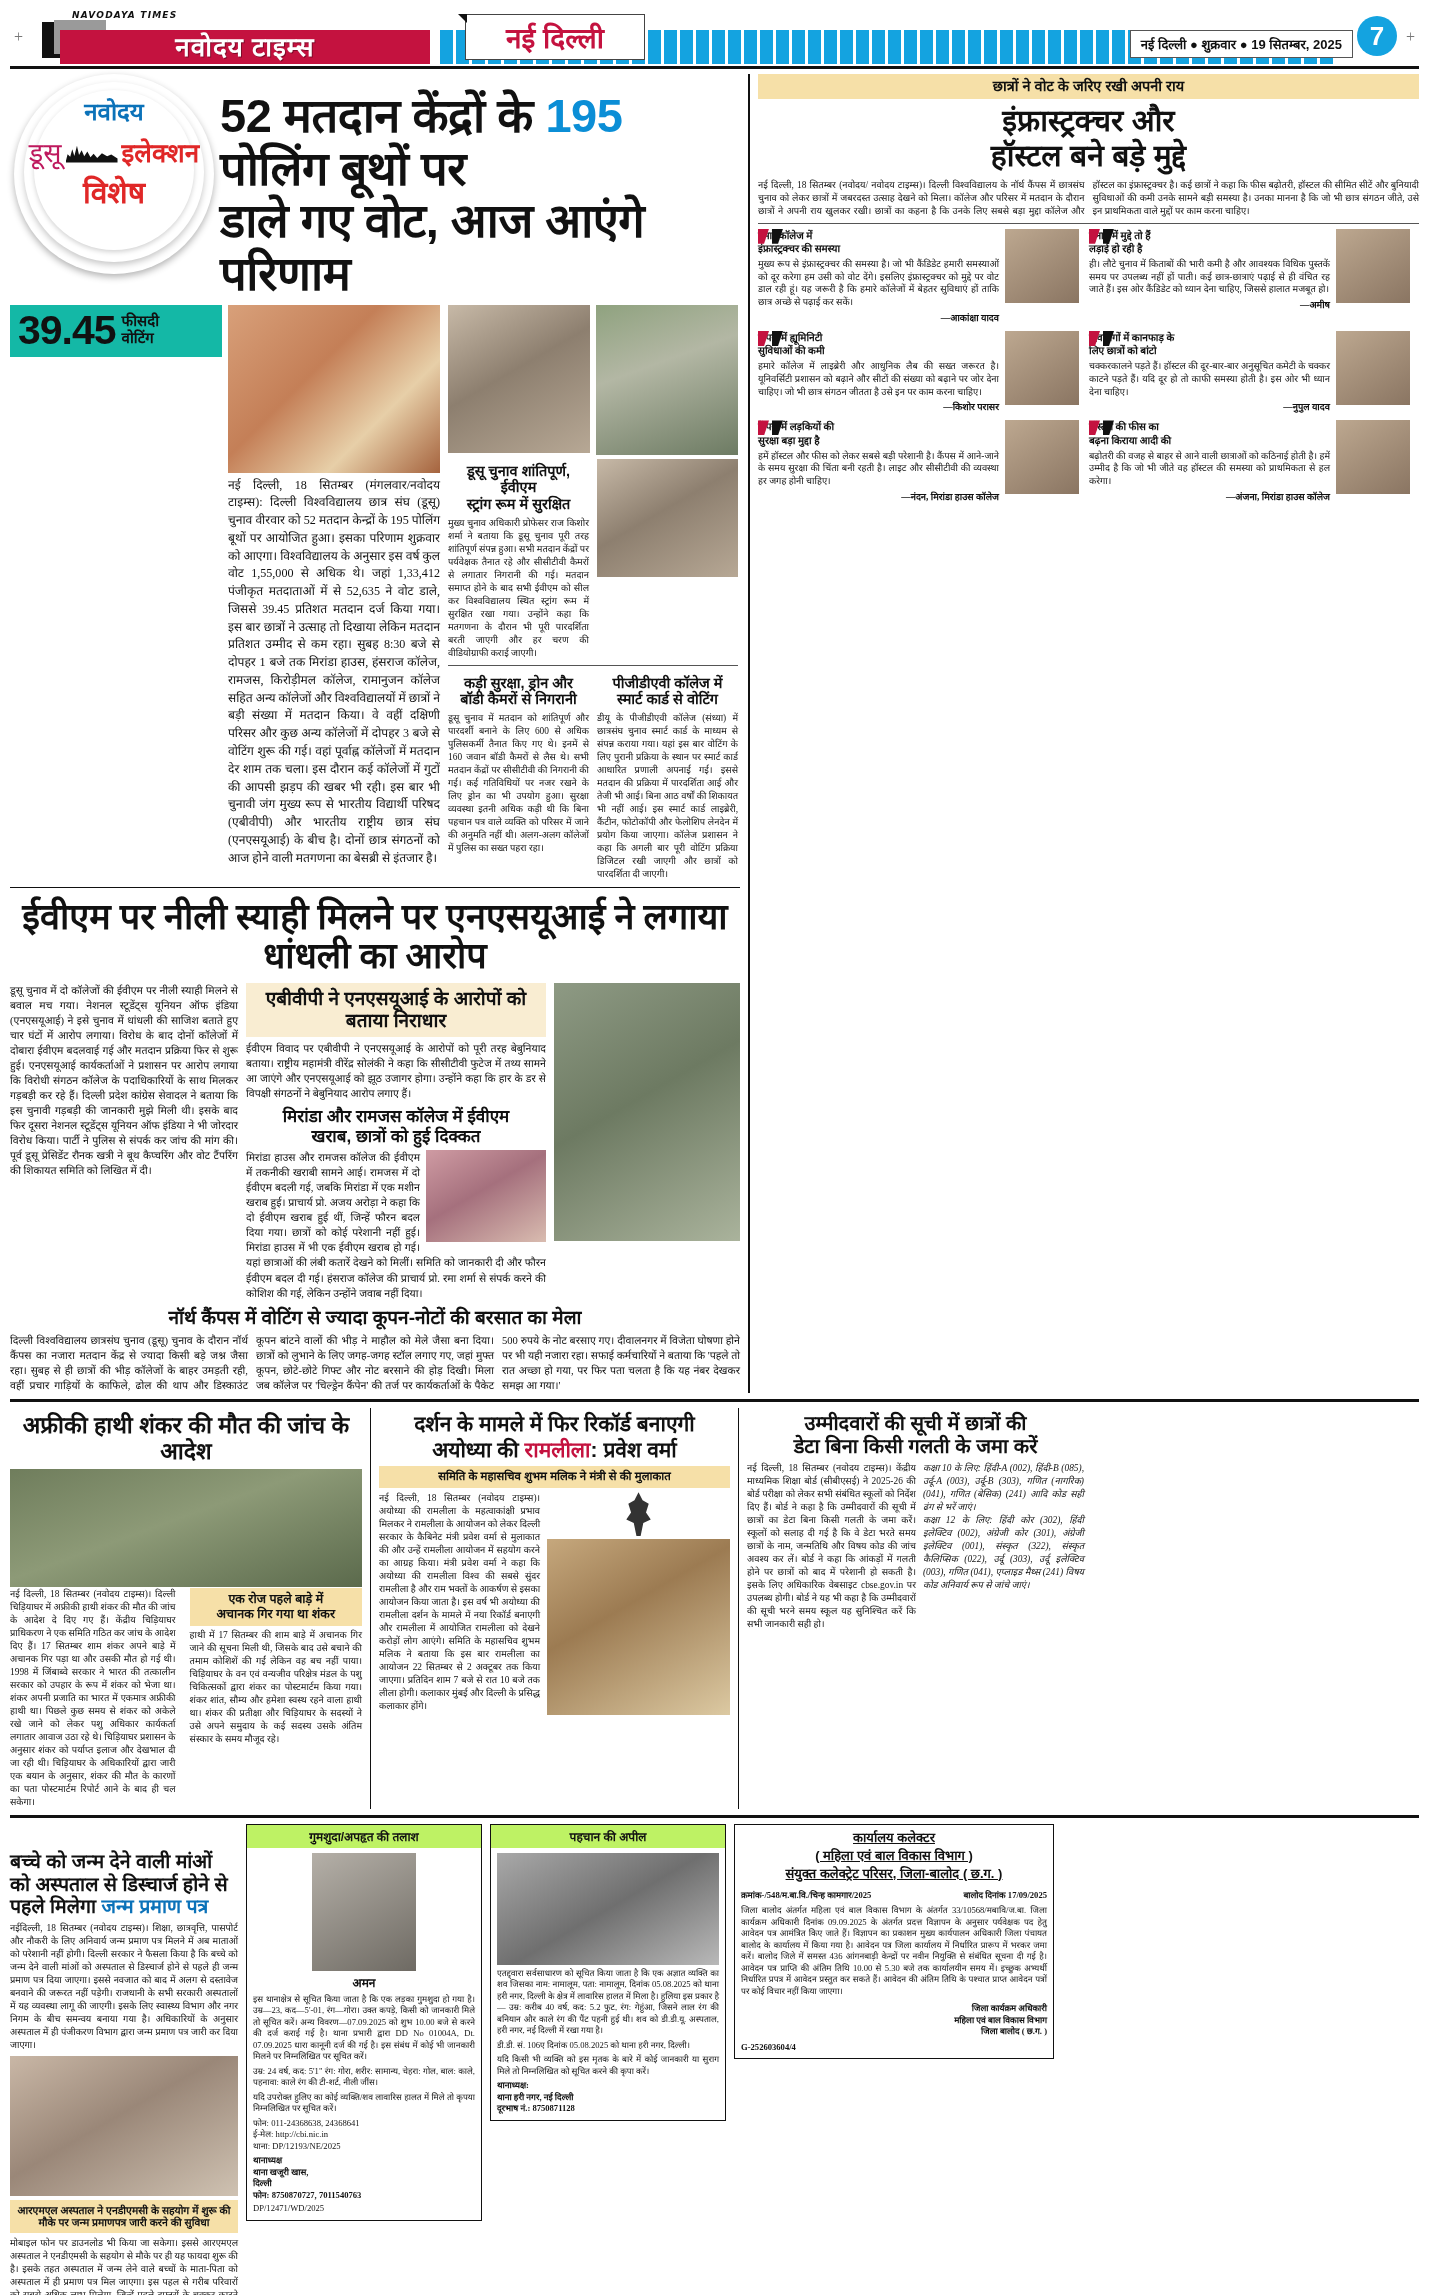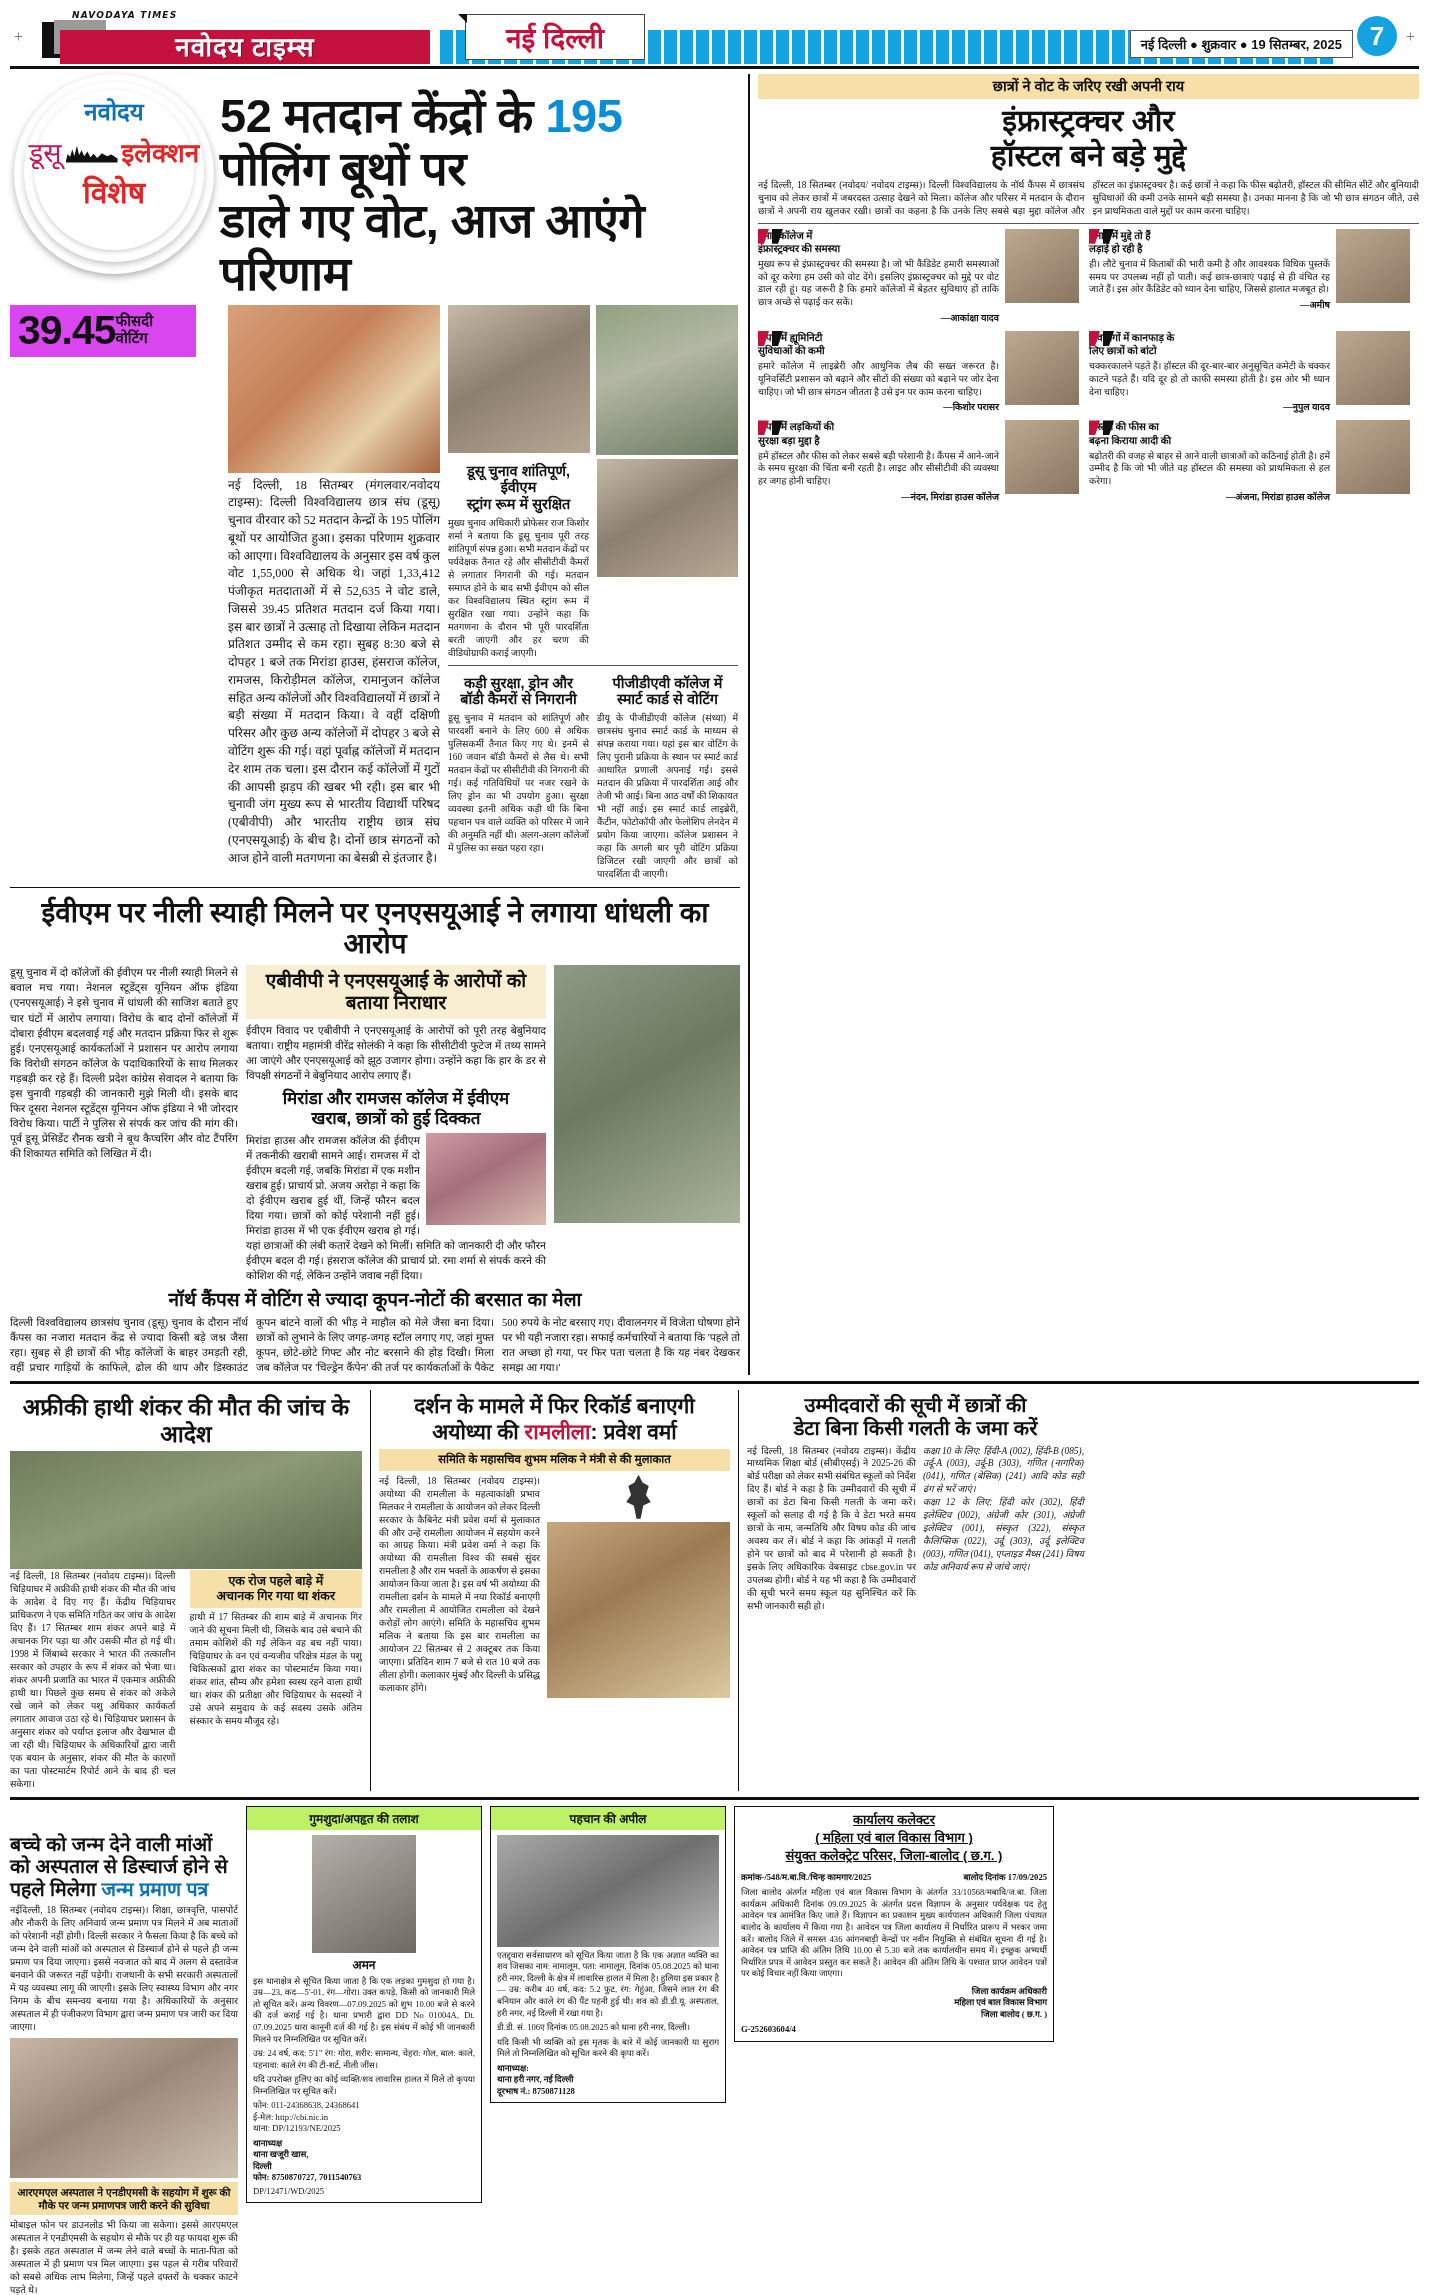--- a/index.html
+++ b/index.html
@@ -86,21 +86,21 @@
   .bt3{ color:#e02727; font-size:30px; font-weight:700; font-family:"Liberation Sans",sans-serif; margin-top:8px; line-height:1;}
 
   .lead-head { flex:1; padding-top:16px; }
   .lead-head h1 {
     margin:0; font-family:"Liberation Sans", sans-serif;
     font-size:47px; line-height:1.12; font-weight:700; color:#111; letter-spacing:-.5px;
   }
   .lead-head h1 em { font-style:normal; color:#0b8ed6; }
 
   
-  .pct-strip { width:186px; background:#d946ef; padding:6px 4px 8px 8px; display:flex; align-items:center; }
+  .pct-strip { width:212px; background:#14b8a6; padding:6px 4px 8px 8px; display:flex; align-items:center; gap:6px; }
   .pct-num { font-size:41px; font-weight:700; font-family:"Liberation Sans",sans-serif; line-height:.95; letter-spacing:-1px;}
   .pct-lbl { font-size:15px; font-weight:700; font-family:"Liberation Sans",sans-serif; line-height:1.1;}
 
   .three-col { display:flex; gap:8px; margin-top:4px; }
   .col-a { width:210px; }
   .col-b { width:212px; }
   .col-c { width:290px; }
 
   
   .photo { background:#b9c2c6; position:relative; overflow:hidden; }
@@ -134,22 +134,22 @@
   }
   .sub-head.sm { font-size:14.5px; }
 
   
   .rule  { border-top:1.6px solid #111; margin:6px 0; }
   .rule-thin { border-top:1px solid #555; margin:5px 0; }
   .rule-thick{ border-top:3px solid #111; margin:7px 0; }
 
   
   .banner-head {
-    font-family:Liberation Sans, sans-serif; font-weight:700; text-align:center;
-    font-size:28px; line-height:1.1; padding:4px 0 6px;
+    font-family:Liberation Serif, serif; font-weight:700; text-align:center;
+    font-size:36px; line-height:1.1; padding:4px 0 6px;
   }
   .tan-box {
     background:#f9edd2; padding:5px 8px; text-align:center;
     font-family:"Liberation Sans", sans-serif; font-weight:700; font-size:19px; line-height:1.15;
   }
   .tan-band {
     background:#f6e0a8; text-align:center; font-weight:700;
     font-family:"Liberation Sans", sans-serif; font-size:14.5px; padding:4px 6px; line-height:1.2;
   }
 

